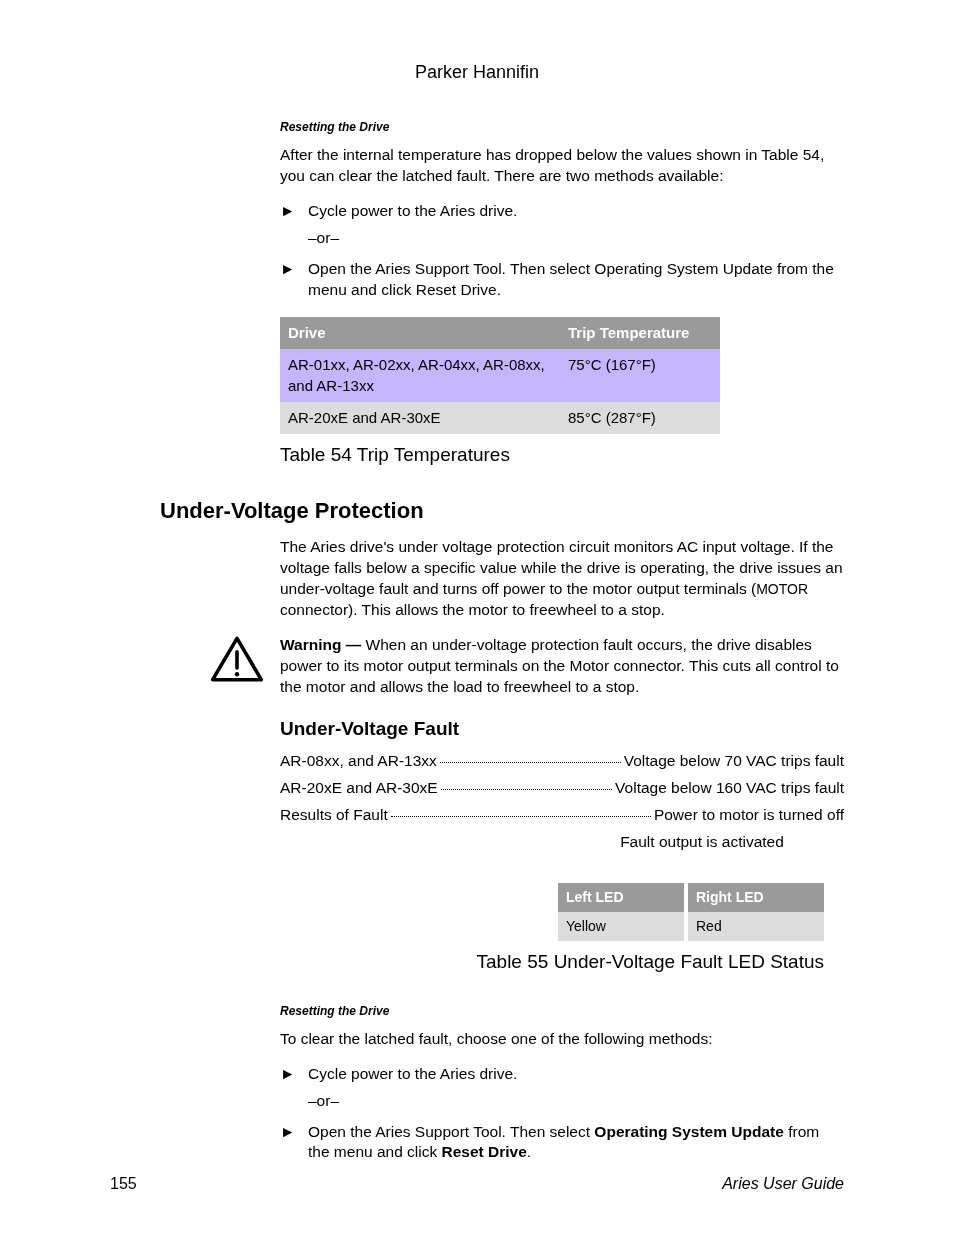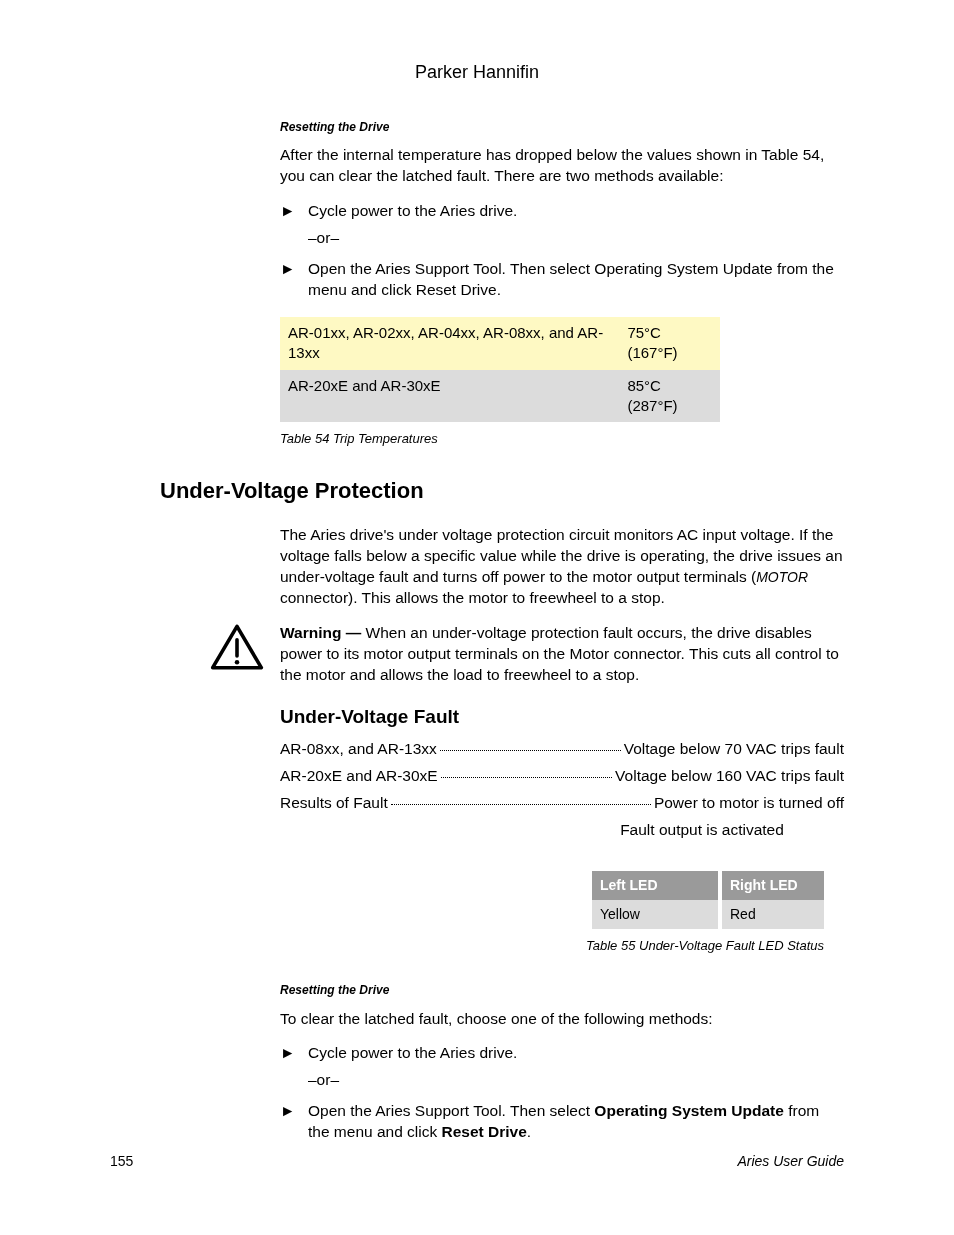--- a/index.html
+++ b/index.html
@@ -55,34 +55,33 @@
     padding: 6px 8px;
     text-align: left;
     vertical-align: top;
   }
   .hdr-row td {
     background: #9a9a9a;
     color: #fff;
     font-weight: bold;
     height: 20px;
   }
-  .row-a td { background: #fef9c3; }
+  .row-a td { background: #c4b5fd; }
   .row-b td { background: #dcdcdc; }
   .sep { width:4px; background:#fff; padding:0 !important; }
 
   .caption {
-    font-style: italic;
     margin-bottom: 28px;
-    font-size: 13px;
+    font-size: 19px;
   }
 
   .h2 {
     font-weight: bold;
     font-size: 22px;
-    margin-bottom: 20px;
+    margin-bottom: 12px;
     margin-left: 50px;
   }
 
   .warning {
     display: flex;
     margin-top: 12px;
     margin-bottom: 18px;
   }
   .warning-icon {
     width: 60px;
@@ -118,40 +117,40 @@
   .dotted-extra {
     text-align: center;
     margin-bottom: 30px;
   }
 
   table.led {
     border-collapse: collapse;
     font-size: 14px;
     margin-left: auto;
     margin-right: 20px;
-    width: 232px;
+    width: 266px;
     margin-bottom: 8px;
   }
   table.led td {
     padding: 5px 8px;
     text-align: left;
   }
   .led-hdr td { background:#9a9a9a; color:#fff; font-weight:bold; height:18px; }
   .led-row td { background:#dcdcdc; }
 
-  .small-caps { font-variant: small-caps; font-size: 14px; font-style: italic; }
+  .small-caps { font-variant: small-caps; font-size: 14px; }
 
   .footer {
     position: absolute;
-    bottom: 64px;
+    bottom: 40px;
     left: 110px;
     right: 110px;
     display: flex;
     justify-content: space-between;
-    font-size: 14px;
+    font-size: 16px;
     font-style: italic;
   }
   .footer .pnum { font-style: normal; }
 </style>
 </head>
 <body>
 
 <div class="page">
   <div class="header">Parker Hannifin</div>
 
@@ -164,20 +163,25 @@
       <div class="bullet-body">Cycle power to the Aries drive.</div>
     </div>
     <div class="or">–or–</div>
     <div class="bullet">
       <div class="bullet-marker">►</div>
       <div class="bullet-body">Open the Aries Support Tool. Then select Operating System Update from the menu and click Reset Drive.</div>
     </div>
 
     <table class="temp">
       <tbody>
+          <tr class="hdr-row">
+        <td style="width:260px">Drive</td>
+        <td class="sep"></td>
+        <td>Trip Temperature</td>
+      </tr>
       <tr class="row-a">
         <td>AR-01xx, AR-02xx, AR-04xx, AR-08xx, and AR-13xx</td>
         <td class="sep"></td>
         <td>75°C (167°F)</td>
       </tr>
       <tr class="row-b">
         <td>AR-20xE and AR-30xE</td>
         <td class="sep"></td>
         <td>85°C (287°F)</td>
       </tr>

